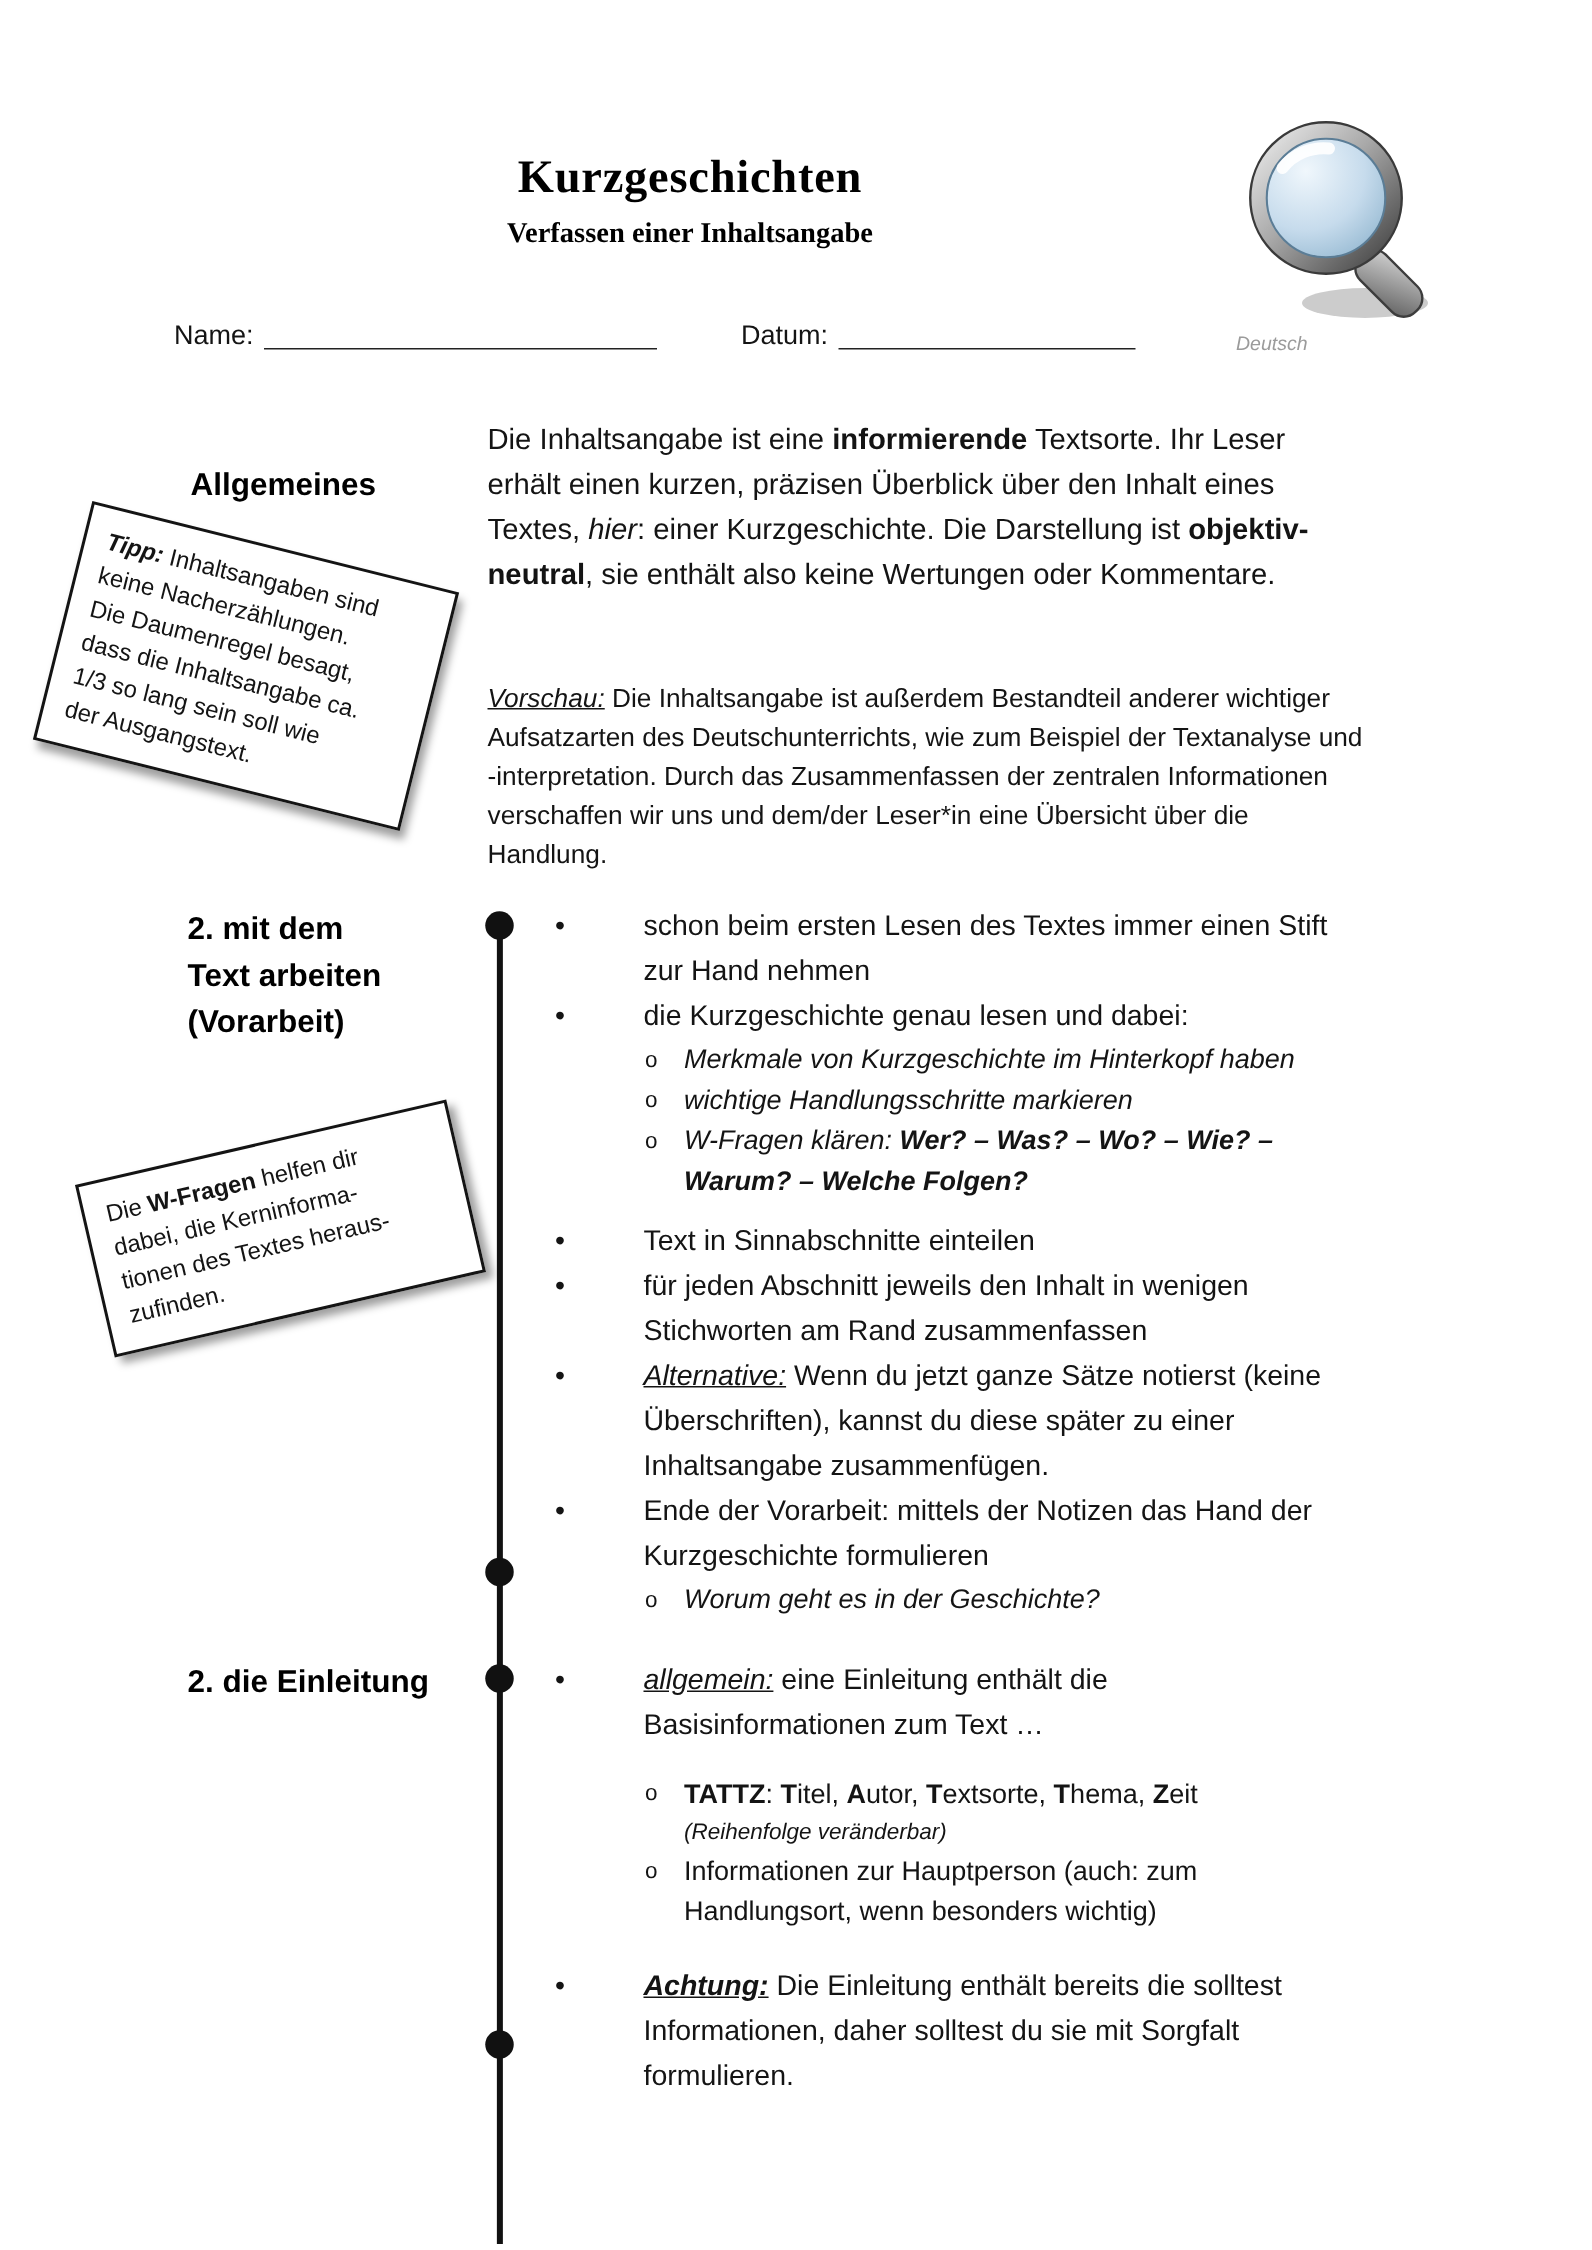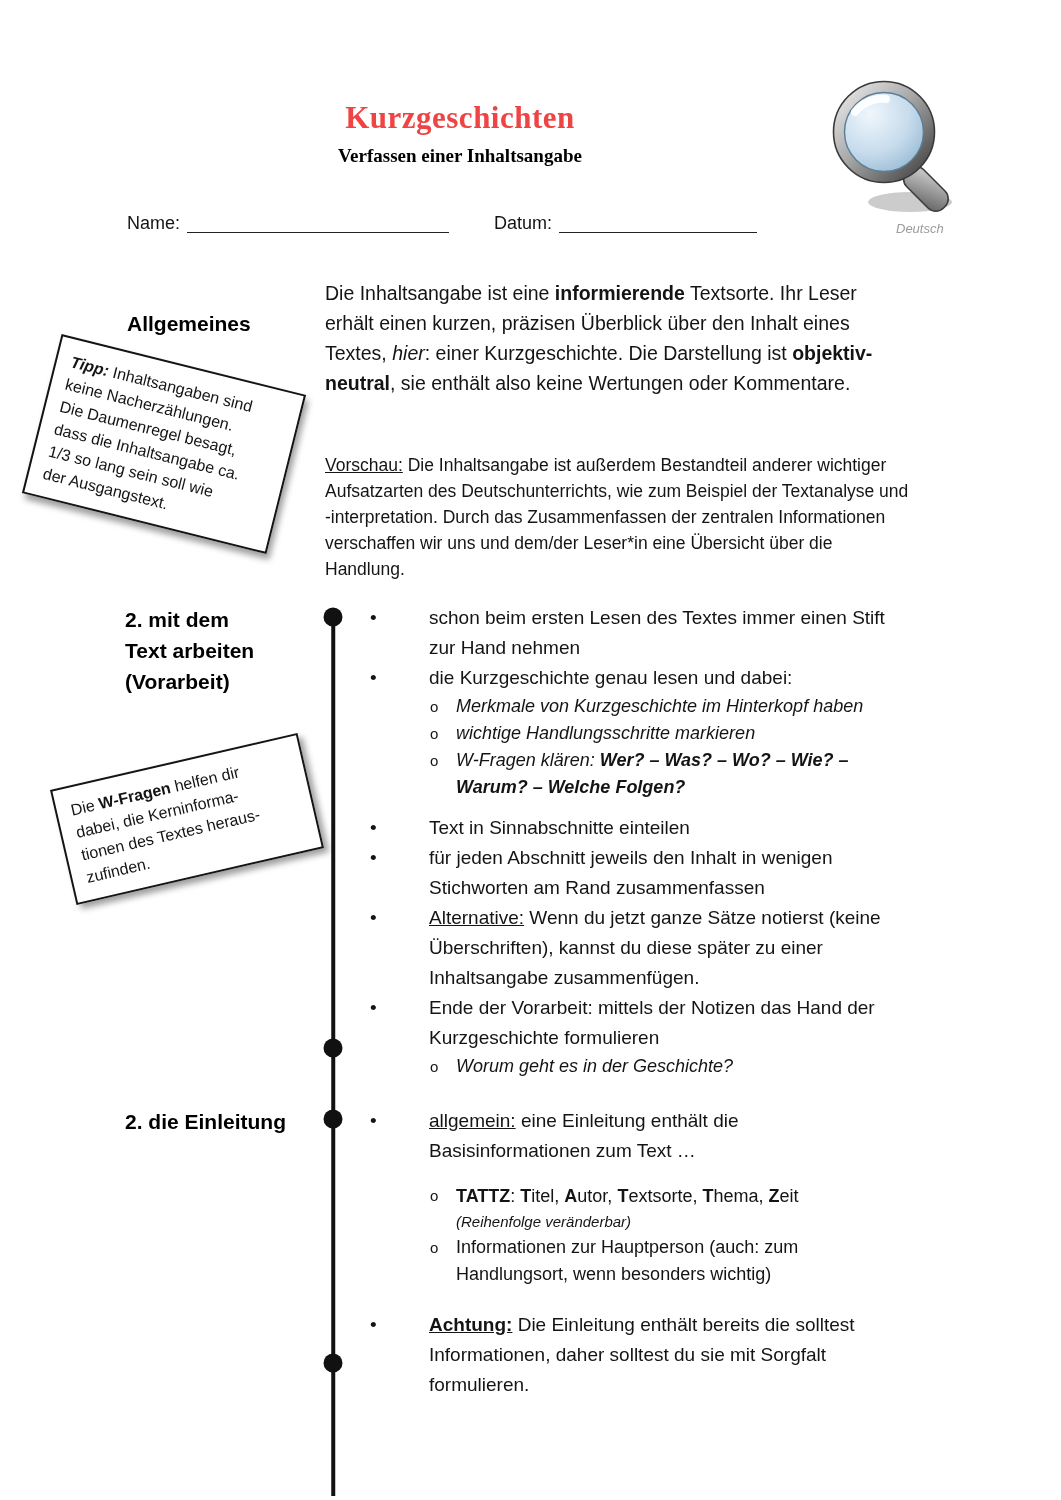--- a/index.html
+++ b/index.html
@@ -4,34 +4,34 @@
 <style>
   * { margin:0; padding:0; box-sizing:border-box; }
   html,body { background:#ffffff; }
   .page {
     position:relative; width:1061px; height:1500px; margin:0 auto;
     background:#ffffff; color:#141414; overflow:hidden;
     font-family:"Liberation Sans", sans-serif;
   }
   .b { font-weight:bold; }
   .i { font-style:italic;text-align:center; }
-  .u { text-decoration:underline; }
+  .u { text-decoration:underline;font-style:italic; }
   .bi { font-weight:bold; font-style:italic; }
 
   
   .title-block { position:absolute; left:140px; top:100px; width:640px; text-align:center; }
-  .doc-title { font-family:"Liberation Serif", serif; font-size:31px; font-weight:bold; letter-spacing:.5px; color:#ef4444; }
+  .doc-title { font-family:"Liberation Serif", serif; font-size:31px; font-weight:bold; letter-spacing:.5px; color:#000000; }
   .doc-subtitle { font-family:"Liberation Serif", serif; font-size:19px; font-weight:bold; margin-top:9px; color:#000000; }
 
   .magnifier { position:absolute; left:824px; top:78px; width:146px; height:142px; }
-  .subject { position:absolute; left:896px; top:221px; font-size:13px; font-style:italic; color:#9b9b9b; }
+  .subject { position:absolute; left:824px; top:221px; font-size:13px; font-style:italic; color:#9b9b9b; }
 
   
   .field { position:absolute; top:213px; font-size:18px; white-space:nowrap; }
-  .field-name { left:127px; }
+  .field-name { left:116px; }
   .field-datum { left:494px; }
   .write-line { display:inline-block; border-bottom:1.6px solid #222; height:20px; vertical-align:-4px; margin-left:7px; }
   .line-name { width:262px; }
   .line-datum { width:198px; }
 
   
   .side-heading { position:absolute; font-size:21px; font-weight:bold; color:#000; line-height:31px; white-space:pre-line; }
   .h-allgemeines { left:127px; top:280px;margin-top:28px; }
   .h-vorarbeit { left:125px; top:604px; }
   .h-einleitung { left:125px; top:1106px; }

